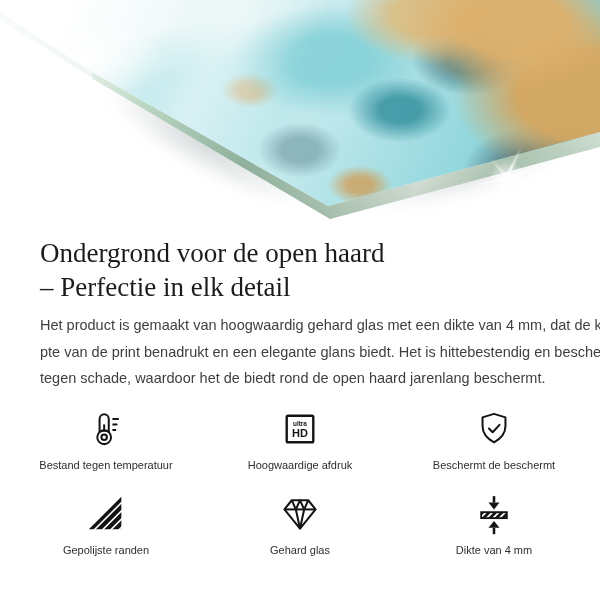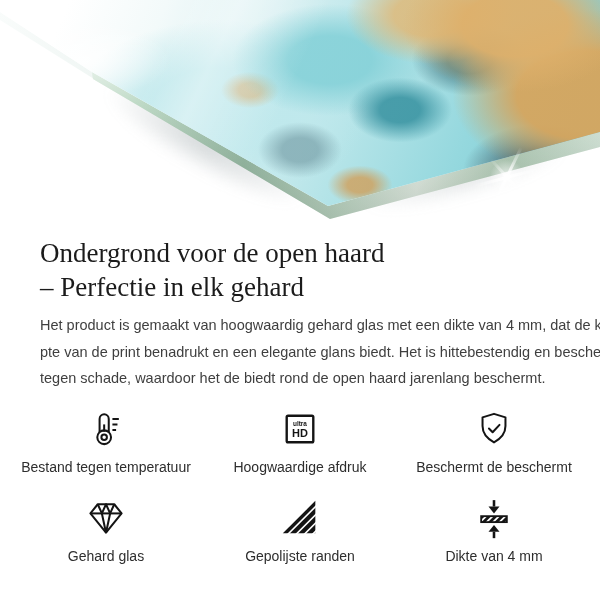--- a/index.html
+++ b/index.html
@@ -56,21 +56,21 @@
   .content{position:relative;padding:0 40px;}
   .title{margin:6px 0 0;font-family:"Liberation Serif","DejaVu Serif",serif;font-weight:400;
          font-size:27px;line-height:34px;color:#1b1b1b;}
   .title span{display:block;white-space:nowrap;}
   .desc{margin-top:8px;font-size:14.5px;line-height:26.5px;color:#3f3f3f;}
   .desc div{white-space:nowrap;}
 
   .features{display:flex;flex-wrap:wrap;width:582px;margin:14px 0 0 -31px;}
   .feature{width:194px;display:flex;flex-direction:column;align-items:center;margin-bottom:20px;}
   .f-icon{height:46px;display:flex;align-items:center;justify-content:flex-start;}
-  .f-label{margin-top:7px;font-size:14px;color:#2e2e2e;white-space:nowrap;}
+  .f-label{margin-top:7px;font-size:11px;color:#2e2e2e;white-space:nowrap;}
   svg{display:block;}
   .st{stroke:#141414;fill:none;stroke-width:2.2;}
 </style>
 </head>
 <body>
 
 <div class="page">
 
   <div class="hero">
     <div class="glass-shadow-left"></div>
@@ -80,21 +80,21 @@
     <div class="glass-face"></div>
     <div class="sparkle">
         <i class="beam"></i>
       </div>
   </div>
 
   <div class="content">
 
     <h1 class="title">
       <span>Ondergrond voor de open haard</span>
-      <span>– Perfectie in elk gehard</span>
+      <span>– Perfectie in elk detail</span>
     </h1>
 
     <div class="desc">
       <div>Het product is gemaakt van hoogwaardig gehard glas met een dikte van 4 mm, dat de kleurdie-</div>
       <div>pte van de print benadrukt en een elegante glans biedt. Het is hittebestendig en beschermt</div>
       <div>tegen schade, waardoor het de biedt rond de open haard jarenlang beschermt.</div>
     </div>
 
     <div class="features">
 
@@ -129,47 +129,47 @@
             <path class="st" style="stroke-linejoin:round" d="M24 7.5 L36.5 11.3 V20.8 C36.5 29.6 30.8 34.9 24 38.6 C17.2 34.9 11.5 29.6 11.5 20.8 V11.3 Z"></path>
             <path class="st" style="stroke-linecap:round;stroke-linejoin:round" d="M18.5 23.5 L22.5 27.5 L30 19.5"></path>
           </svg>
         </span>
         <span class="f-label">Beschermt de beschermt</span>
       </div>
 
       <div class="feature">
         <span class="f-icon">
           <svg width="44" height="44" viewBox="0 0 48 48">
-            <path class="st" style="stroke-linejoin:round" d="M15 9 H33 L41 19 L24 40 L7 19 Z"></path>
-            <path class="st" d="M7 19 H41"></path>
-            <path class="st" style="stroke-linejoin:round" d="M15 9 L19.5 19 L24 9 L28.5 19 L33 9"></path>
-            <path class="st" d="M19.5 19 L24 40 M28.5 19 L24 40"></path>
-          </svg>
-        </span>
-        <span class="f-label">Gehard glas</span>
-      </div>
-
-      <div class="feature">
-        <span class="f-icon">
-          <svg width="44" height="44" viewBox="0 0 48 48">
             <defs>
                 <clipPath id="tri">
                   <path d="M5 41 L41 5 L41 41 Z"></path>
                 </clipPath>
               </defs>
             <g clip-path="url(#tri)" stroke="#141414" stroke-width="4.6">
               <line x1="3" y1="45" x2="45" y2="3"></line>
               <line x1="12" y1="45" x2="52" y2="5"></line>
               <line x1="21" y1="45" x2="58" y2="8"></line>
               <line x1="30" y1="45" x2="60" y2="15"></line>
               <line x1="39" y1="45" x2="62" y2="22"></line>
             </g>
           </svg>
         </span>
         <span class="f-label">Gepolijste randen</span>
+      </div>
+
+      <div class="feature">
+        <span class="f-icon">
+          <svg width="44" height="44" viewBox="0 0 48 48">
+            <path class="st" style="stroke-linejoin:round" d="M15 9 H33 L41 19 L24 40 L7 19 Z"></path>
+            <path class="st" d="M7 19 H41"></path>
+            <path class="st" style="stroke-linejoin:round" d="M15 9 L19.5 19 L24 9 L28.5 19 L33 9"></path>
+            <path class="st" d="M19.5 19 L24 40 M28.5 19 L24 40"></path>
+          </svg>
+        </span>
+        <span class="f-label">Gehard glas</span>
       </div>
 
       <div class="feature">
         <span class="f-icon">
           <svg width="44" height="44" viewBox="0 0 48 48">
             <defs>
                 <clipPath id="bar">
                   <rect x="10" y="22" width="28" height="6.5"></rect>
                 </clipPath>
               </defs>

